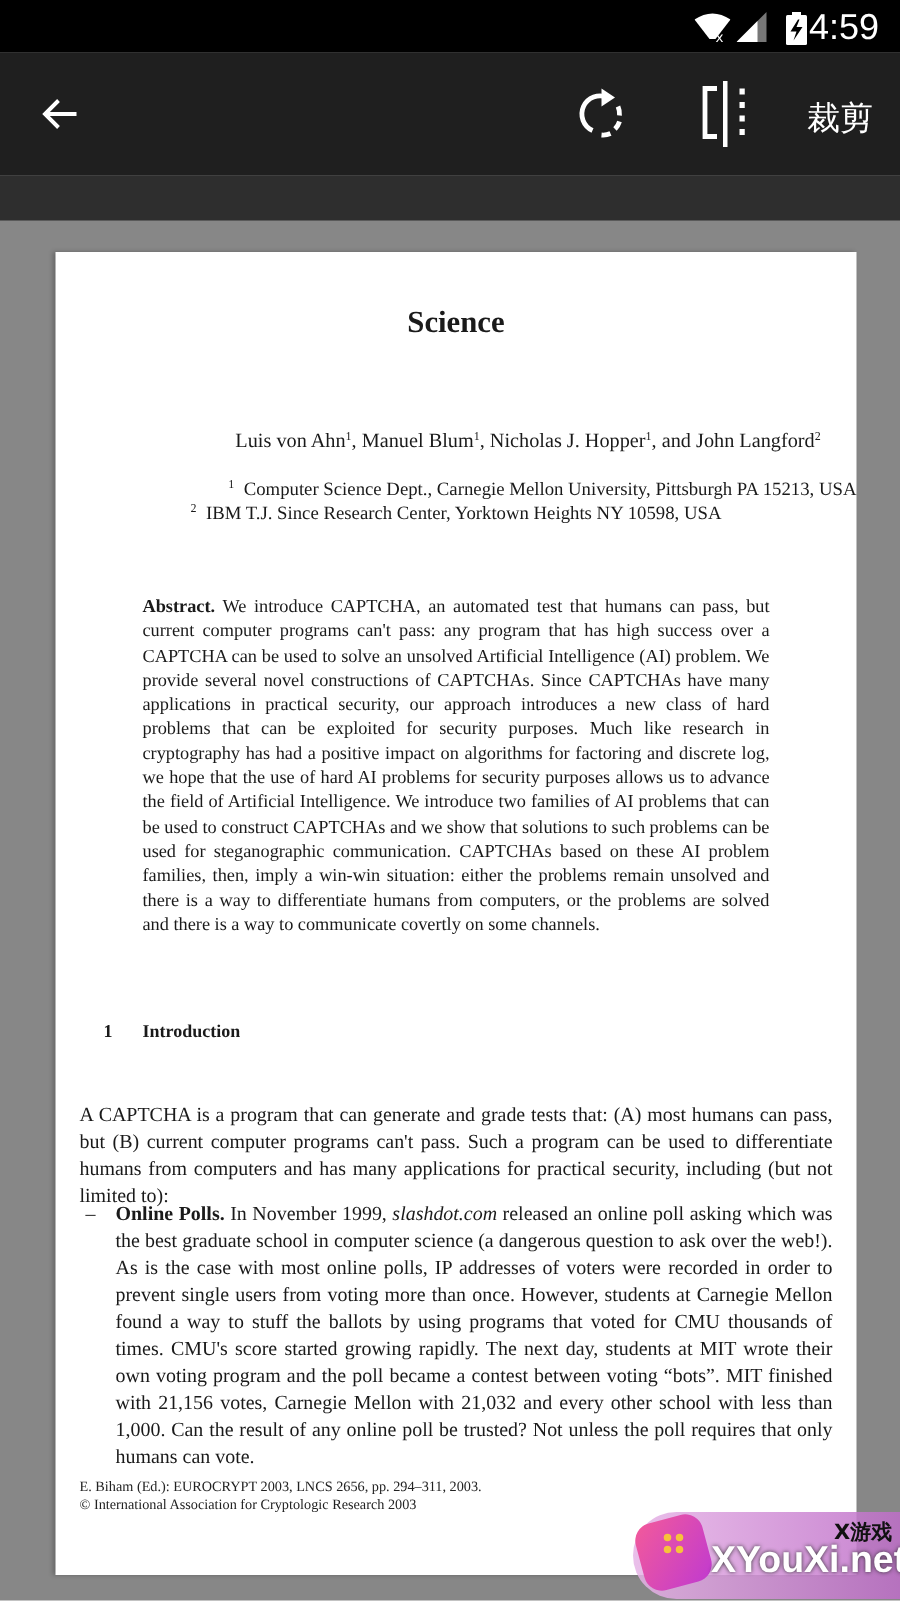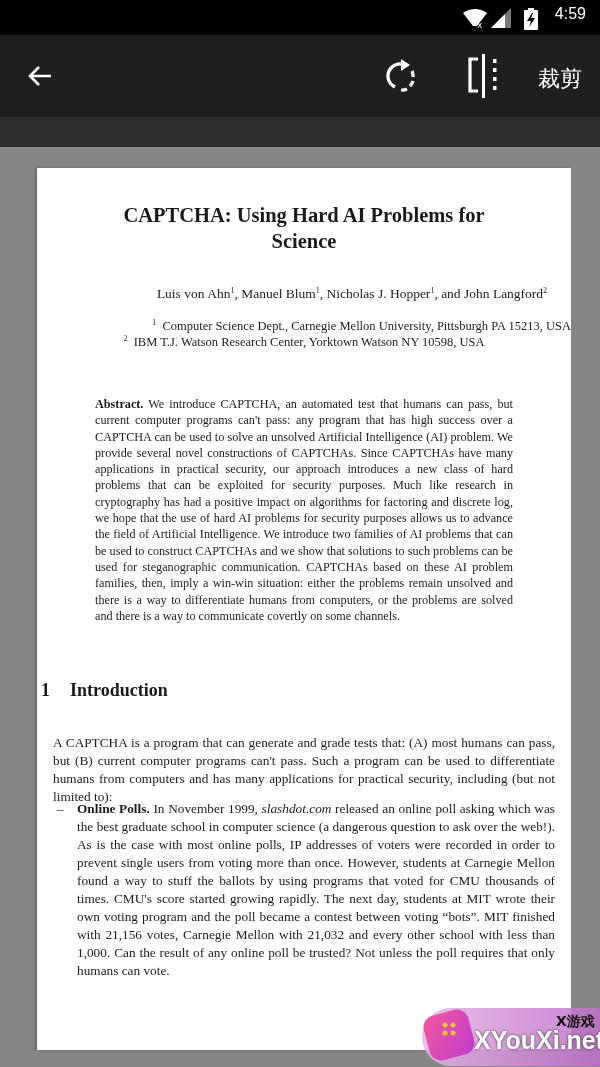--- a/index.html
+++ b/index.html
@@ -1,31 +1,31 @@
 <!DOCTYPE html>
 <html><head>
 <meta charset="utf-8">
 <style>
   html, body { margin:0; padding:0; }
   body { width:600px; height:1067px; overflow:hidden; background:#878787; position:relative; font-family:"Liberation Serif", serif; }
   .statusbar { position:absolute; left:0; top:0; width:600px; height:35px; background:#000; color:#fff; }
-  .statusbar .time { position:absolute; right:14px; top:5px; font-family:"Liberation Sans", sans-serif; font-size:16px; color:#fff; }
+  .statusbar .time { position:absolute; right:14px; top:5px; font-family:"Liberation Sans", sans-serif; font-size:24px; color:#fff; }
   .sb-icon { position:absolute; top:8px; }
   .toolbar { position:absolute; left:0; top:35px; width:600px; height:82px; background:#1f1f1f; }
   .toolbar-shadow { position:absolute; left:0; top:117px; width:600px; height:30px; background:#2e2e2e; }
   .tb-btn { position:absolute; display:flex; align-items:center; justify-content:center; }
   .crop-label { position:absolute; right:18px; top:64px; color:#fff; font-family:"DejaVu Sans", sans-serif; font-size:22px; }
   .page { position:absolute; left:37px; top:168px; width:534px; height:882px; background:#fff; box-shadow:-2px 0 3px rgba(0,0,0,0.25); color:#1a1a1a; }
   .title { position:absolute; left:0; width:534px; top:34px; text-align:center; font-weight:bold; font-size:20.5px; line-height:26px; }
   .authors { position:absolute; left:0; width:534px; top:118px; text-align:center; font-size:13.5px;padding-left:48px; }
   .affil { position:absolute; left:0; width:534px; text-align:center; font-size:12.5px; }
   sup { font-size:8px; vertical-align:5px; }
   .abstract { position:absolute; left:58px; width:418px; top:228px; font-size:12.2px; line-height:16.3px; text-align:justify; }
   .abstract b { font-weight:bold; }
-  .section { position:absolute; left:4px; top:512px; font-weight:bold; font-size:18px; }
+  .section { position:absolute; left:32px; top:512px; font-weight:bold; font-size:12px; }
   .section .num { margin-right:20px; }
   .intro { position:absolute; left:16px; width:502px; top:550px; font-size:13.3px; line-height:18px; text-align:justify;margin-top:16px; }
   .item { position:absolute; left:40px; width:478px; top:632px; font-size:13.3px; line-height:18px; text-align:justify; }
   .item .dash { position:absolute; left:-20px; top:0; }
   .footer { position:absolute; left:16px; top:818px; font-size:9.5px; line-height:12px; color:#222; }
   .watermark { position:absolute; left:422px; top:1008px; width:178px; height:58px; border-radius:30px 0 0 30px; background:linear-gradient(90deg, rgba(230,180,230,0.85), rgba(190,110,200,0.85)); }
   .wm-logo { position:absolute; left:426px; top:1012px; width:46px; height:46px; border-radius:12px; background:linear-gradient(135deg,#f35a9a,#c03ad0); transform:rotate(-15deg); }
   .wm-dots { position:absolute; left:441px; top:1022px; width:16px; height:14px; }
   .wm-text { position:absolute; left:474px; top:1026px; font-family:"Liberation Sans", sans-serif; font-weight:bold; font-size:25px; color:#fff; text-shadow:0 0 3px #333; }
   .wm-small { position:absolute; left:556px; top:1013px; font-family:"DejaVu Sans", sans-serif; font-size:14px; font-weight:bold; color:#111; }
@@ -77,51 +77,54 @@
     <rect x="27" y="14" width="3.5" height="4" fill="#fff"></rect>
     <rect x="27" y="23" width="3.5" height="4" fill="#fff"></rect>
     <rect x="27" y="32" width="3.5" height="4" fill="#fff"></rect>
   </svg>
 </div>
 
 <span class="crop-label">裁剪</span>
 
 <div class="page">
   <div class="title">
-    <div>CAPTCHA: Using Hard AI Problems for</div>
     <div>Science</div>
   </div>
 
   <div class="authors">
     <span>Luis von Ahn</span><sup>1</sup><span>, </span><span>Manuel Blum</span><sup>1</sup><span>, </span><span>Nicholas J. Hopper</span><sup>1</sup><span>, and </span><span>John Langford</span><sup>2</sup>
   </div>
 
   <div class="affil" style="top:150px;text-align:right;">
     <sup>1</sup>&nbsp; <span>Computer Science Dept., Carnegie Mellon University, Pittsburgh PA 15213, USA</span>
   </div>
   <div class="affil" style="top:166px;">
-    <sup>2</sup>&nbsp; <span>IBM T.J. Watson Research Center, Yorktown Watson NY 10598, USA</span>
+    <sup>2</sup>&nbsp; <span>IBM T.J. Since Research Center, Yorktown Heights NY 10598, USA</span>
   </div>
 
   <div class="abstract">
     <b>Abstract.</b>
     <span>We introduce CAPTCHA, an automated test that humans can pass, but current computer programs can't pass: any program that has high success over a CAPTCHA can be used to solve an unsolved Artificial Intelligence (AI) problem. We provide several novel constructions of CAPTCHAs. Since CAPTCHAs have many applications in practical security, our approach introduces a new class of hard problems that can be exploited for security purposes. Much like research in cryptography has had a positive impact on algorithms for factoring and discrete log, we hope that the use of hard AI problems for security purposes allows us to advance the field of Artificial Intelligence. We introduce two families of AI problems that can be used to construct CAPTCHAs and we show that solutions to such problems can be used for steganographic communication. CAPTCHAs based on these AI problem families, then, imply a win-win situation: either the problems remain unsolved and there is a way to differentiate humans from computers, or the problems are solved and there is a way to communicate covertly on some channels.</span>
   </div>
 
   <div class="section">
     <span class="num">1</span><span>Introduction</span>
   </div>
 
   <div class="intro">A CAPTCHA is a program that can generate and grade tests that: (A) most humans can pass, but (B) current computer programs can't pass. Such a program can be used to differentiate humans from computers and has many applications for practical security, including (but not limited to):</div>
 
   <div class="item">
     <span class="dash">–</span>
     <b>Online Polls.</b><span> In November 1999, </span><i>slashdot.com</i><span> released an online poll asking which was the best graduate school in computer science (a dangerous question to ask over the web!). As is the case with most online polls, IP addresses of voters were recorded in order to prevent single users from voting more than once. However, students at Carnegie Mellon found a way to stuff the ballots by using programs that voted for CMU thousands of times. CMU's score started growing rapidly. The next day, students at MIT wrote their own voting program and the poll became a contest between voting “bots”. MIT finished with 21,156 votes, Carnegie Mellon with 21,032 and every other school with less than 1,000. Can the result of any online poll be trusted? Not unless the poll requires that only humans can vote.</span>
   </div>
 
+  <div class="footer">
+    <div>E. Biham (Ed.): EUROCRYPT 2003, LNCS 2656, pp. 294–311, 2003.</div>
+    <div>© International Association for Cryptologic Research 2003</div>
+  </div>
 </div>
 
 <div class="watermark"></div>
 <div class="wm-logo"></div>
 <svg class="wm-dots" viewBox="0 0 16 14">
   <circle cx="4" cy="3" r="2.5" fill="#f7c33a"></circle>
     <circle cx="12" cy="3" r="2.5" fill="#f7c33a"></circle>
   <circle cx="4" cy="11" r="2.5" fill="#f7c33a"></circle>
     <circle cx="12" cy="11" r="2.5" fill="#f7c33a"></circle>
 </svg>

